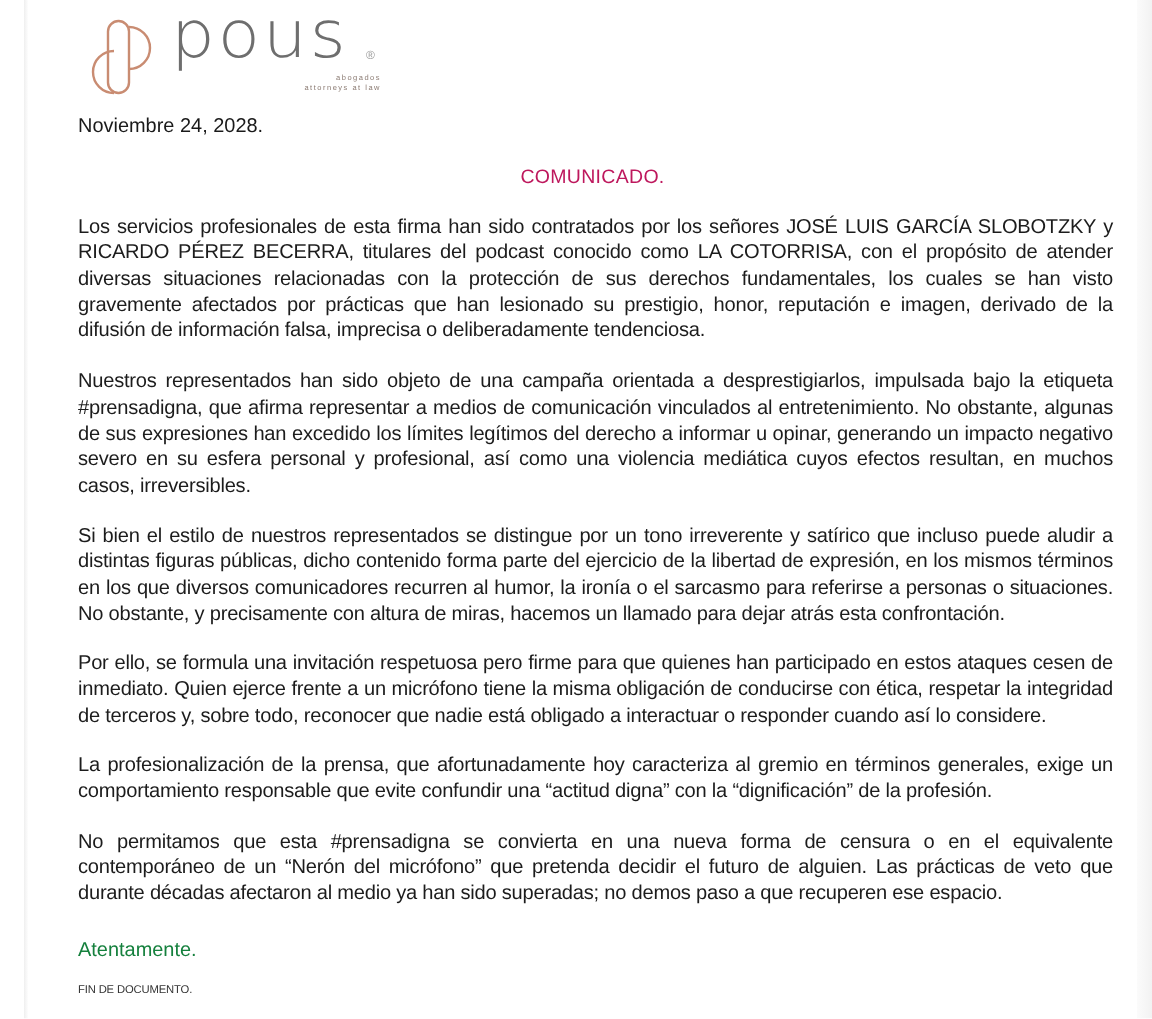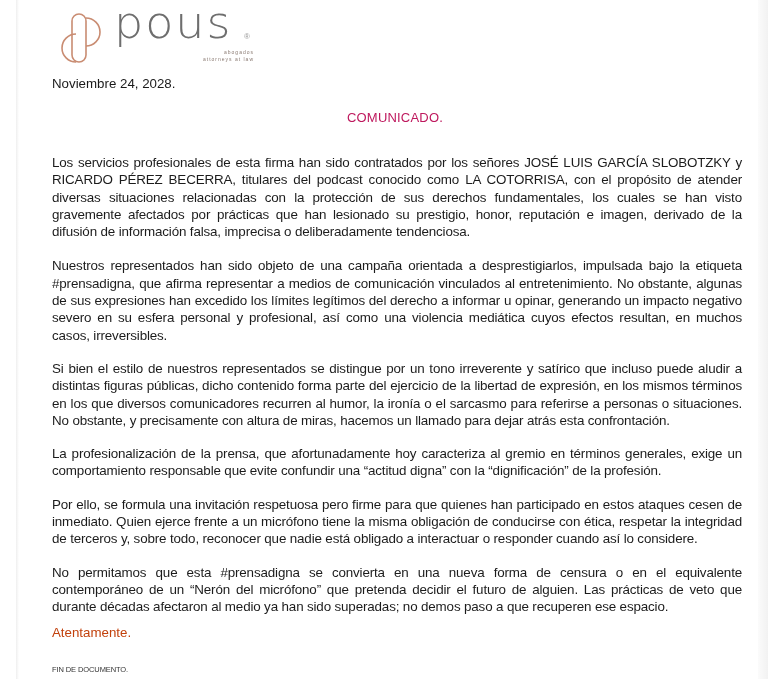--- a/index.html
+++ b/index.html
@@ -91,43 +91,42 @@
       color: #be185d;
       letter-spacing: 0.2px;
     }
     .body {
       position: absolute;
       left: 36px;
       top: 142px;
       width: 690px;
     }
     .para {
-      margin: 12px 0 16px 0;
+      margin: 0 0 16px 0;
       font-size: 13.4px;
       line-height: 17.3px;
       text-align: justify;
       color: #1c1c1c;
       letter-spacing: -0.15px;
     }
     .para.p1 { margin-bottom: 17px; }
     .closing {
       position: absolute;
       left: 36px;
       top: 625px;
       font-size: 13.3px;
-      color: #c2410c;
+      color: #15803d;
     }
     .end-note {
       position: absolute;
       left: 36px;
       top: 655px;
       font-size: 7.5px;
       color: #333;
       letter-spacing: -0.1px;
-      margin-top: 10px;
     }
   </style>
 </head>
 <body>
 
 <div class="page">
   <div class="edge-left"></div>
 
   <div class="logo">
     <svg width="60" height="62" viewBox="0 0 60 62" style="position:absolute;left:0;top:0;">
@@ -145,21 +144,21 @@
   </div>
 
   <div class="date">Noviembre 24, 2028.</div>
 
   <div class="title">COMUNICADO.</div>
 
   <div class="body">
     <p class="para p1">Los servicios profesionales de esta firma han sido contratados por los señores JOSÉ LUIS GARCÍA SLOBOTZKY y RICARDO PÉREZ BECERRA, titulares del podcast conocido como LA COTORRISA, con el propósito de atender diversas situaciones relacionadas con la protección de sus derechos fundamentales, los cuales se han visto gravemente afectados por prácticas que han lesionado su prestigio, honor, reputación e imagen, derivado de la difusión de información falsa, imprecisa o deliberadamente tendenciosa.</p>
     <p class="para">Nuestros representados han sido objeto de una campaña orientada a desprestigiarlos, impulsada bajo la etiqueta #prensadigna, que afirma representar a medios de comunicación vinculados al entretenimiento. No obstante, algunas de sus expresiones han excedido los límites legítimos del derecho a informar u opinar, generando un impacto negativo severo en su esfera personal y profesional, así como una violencia mediática cuyos efectos resultan, en muchos casos, irreversibles.</p>
     <p class="para">Si bien el estilo de nuestros representados se distingue por un tono irreverente y satírico que incluso puede aludir a distintas figuras públicas, dicho contenido forma parte del ejercicio de la libertad de expresión, en los mismos términos en los que diversos comunicadores recurren al humor, la ironía o el sarcasmo para referirse a personas o situaciones. No obstante, y precisamente con altura de miras, hacemos un llamado para dejar atrás esta confrontación.</p>
+    <p class="para">Por ello, se formula una invitación respetuosa pero firme para que quienes han participado en estos ataques cesen de inmediato. Quien ejerce frente a un micrófono tiene la misma obligación de conducirse con ética, respetar la integridad de terceros y, sobre todo, reconocer que nadie está obligado a interactuar o responder cuando así lo considere.</p>
     <p class="para">La profesionalización de la prensa, que afortunadamente hoy caracteriza al gremio en términos generales, exige un comportamiento responsable que evite confundir una “actitud digna” con la “dignificación” de la profesión.</p>
-    <p class="para">Por ello, se formula una invitación respetuosa pero firme para que quienes han participado en estos ataques cesen de inmediato. Quien ejerce frente a un micrófono tiene la misma obligación de conducirse con ética, respetar la integridad de terceros y, sobre todo, reconocer que nadie está obligado a interactuar o responder cuando así lo considere.</p>
     <p class="para">No permitamos que esta #prensadigna se convierta en una nueva forma de censura o en el equivalente contemporáneo de un “Nerón del micrófono” que pretenda decidir el futuro de alguien. Las prácticas de veto que durante décadas afectaron al medio ya han sido superadas; no demos paso a que recuperen ese espacio.</p>
   </div>
 
   <div class="closing">Atentamente.</div>
   <div class="end-note">FIN DE DOCUMENTO.</div>
 </div>
 <div class="edge-right"></div>
 
 </body></html>

